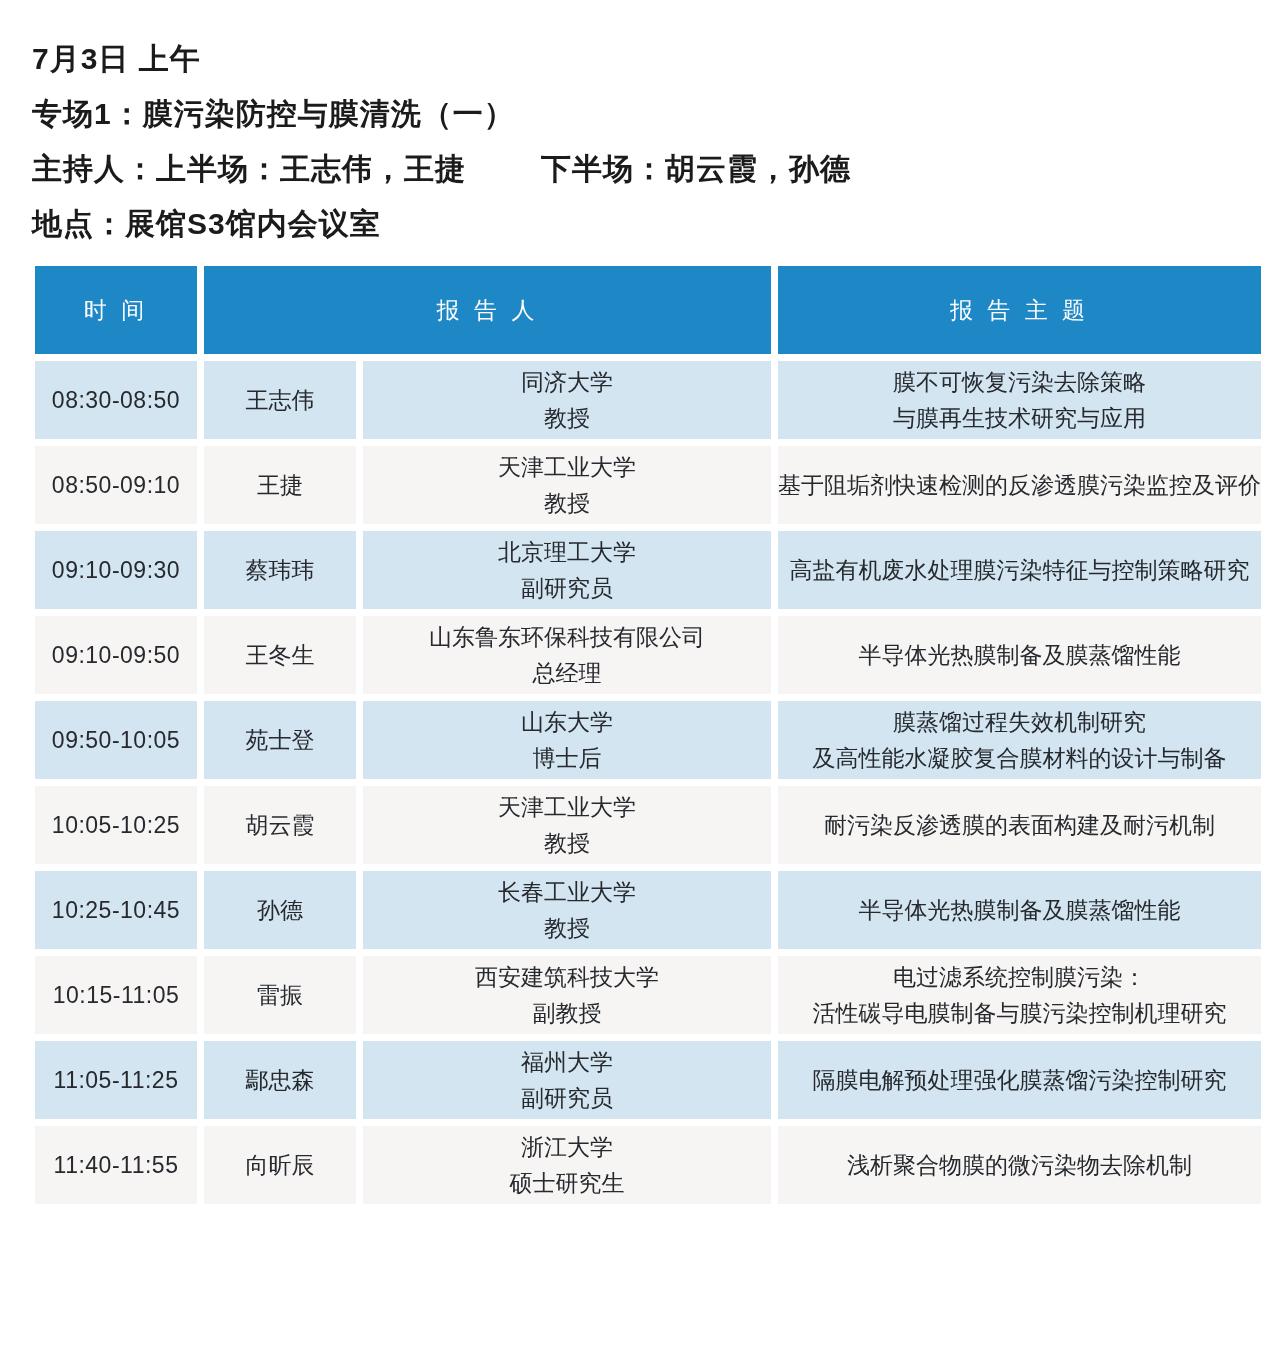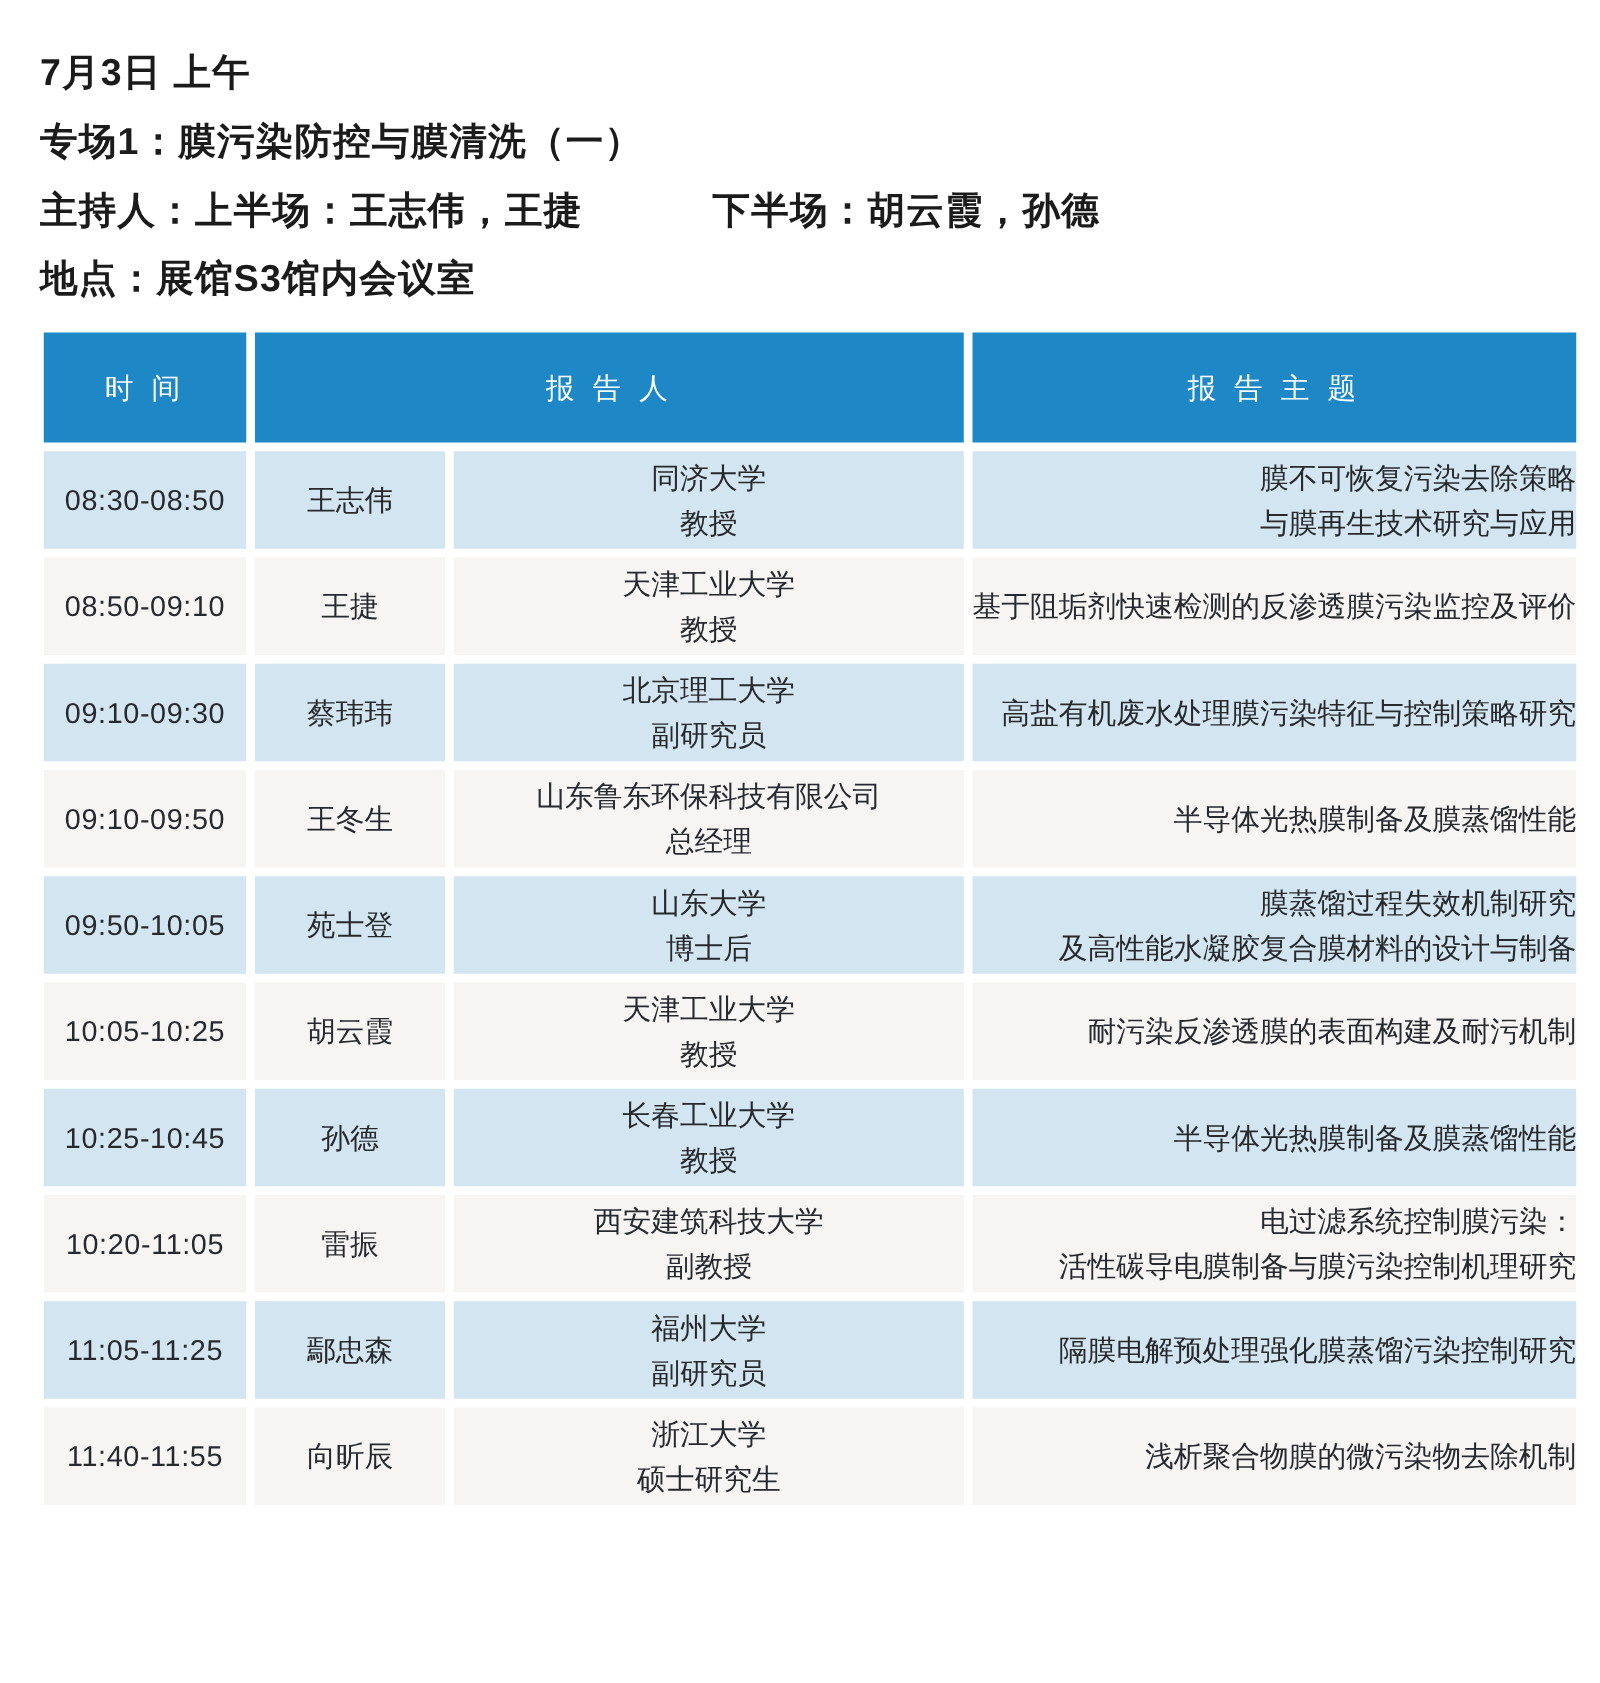--- a/index.html
+++ b/index.html
@@ -20,21 +20,21 @@
   .page{width:1280px;height:1124px;background:#ffffff;}
   .top{padding:40px 22px 0 32px;}
   .top-line{
     font-size:30px;
     font-weight:600;
     color:var(--title-text);
     line-height:38px;
     margin-bottom:17px;
     letter-spacing:1px;
   }
-  .hosts-line .second-half{margin-left:104px;}
+  .hosts-line .second-half{margin-left:75px;}
   .location-line{text-align:left;margin-bottom:0;}
   table.schedule{
     table-layout:fixed;
     border-collapse:separate;
     border-spacing:7px;
     margin-left:28px;
     margin-top:16px;
     width:1240px;
   }
   th,td{
@@ -48,21 +48,21 @@
     font-size:23px;
     font-weight:500;
     letter-spacing:4px;
     height:88px;
   }
   tbody td{height:78px;font-size:23px;font-weight:400;}
   tbody tr:nth-child(odd) td{background:var(--row-blue);}
   tbody tr:nth-child(even) td{background:var(--row-grey);}
   .c-time{letter-spacing:0.5px;}
   .two-line div{line-height:36px;}
-  .topic div{line-height:36px;text-align:right;}
+  .topic div{line-height:36px;}
 </style>
 </head>
 <body>
 
 <div class="page">
   <div class="top">
     <div class="top-line">7月3日 上午</div>
     <div class="top-line">专场1：膜污染防控与膜清洗（一）</div>
     <div class="top-line hosts-line"><span>主持人：</span><span>上半场：王志伟，王捷</span><span class="second-half">下半场：胡云霞，孙德</span></div>
     <div class="top-line location-line">地点：展馆S3馆内会议室</div>
@@ -161,21 +161,21 @@
         <td class="two-line">
           <div>长春工业大学</div>
           <div>教授</div>
         </td>
         <td class="topic">
           <div>半导体光热膜制备及膜蒸馏性能</div>
           <div></div>
         </td>
       </tr>
       <tr>
-        <td class="c-time">10:20-11:05</td>
+        <td class="c-time">10:15-11:05</td>
         <td>雷振</td>
         <td class="two-line">
           <div>西安建筑科技大学</div>
           <div>副教授</div>
         </td>
         <td class="topic">
           <div>电过滤系统控制膜污染：</div>
           <div>活性碳导电膜制备与膜污染控制机理研究</div>
         </td>
       </tr>

